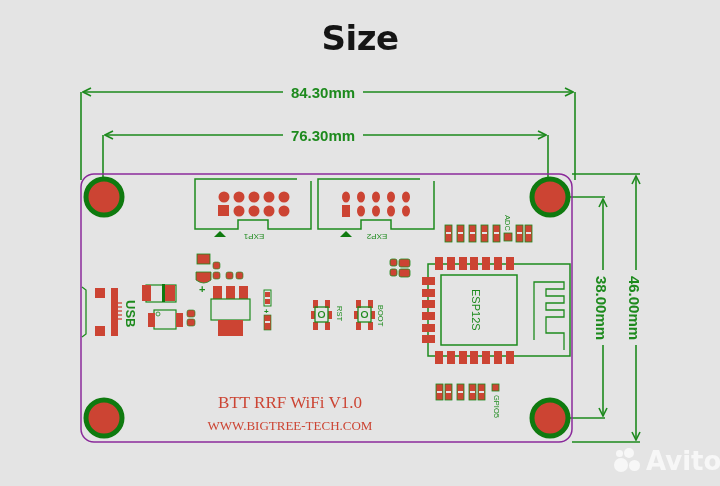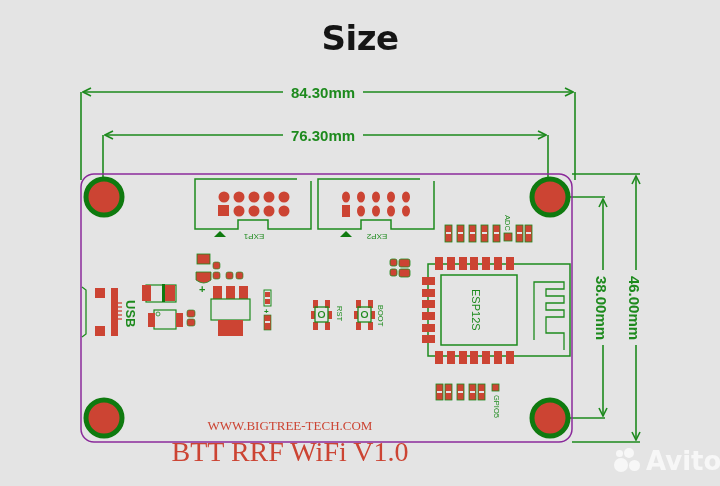--- a/index.html
+++ b/index.html
@@ -16,21 +16,21 @@
   }
   svg.diagram { position:absolute; left:0; top:0; }
   .dimtext {
     font-family:"Liberation Sans", sans-serif; font-weight:bold; font-size:15px;
     fill:#1d8a1d;
   }
   .brand {
     position:absolute; left:130px; width:320px; text-align:center;
     font-family:"Liberation Serif", serif; color:#cc4433;
   }
-  .brand.l1 { top:393px; font-size:28px;margin-top:43px; }
+  .brand.l1 { top:393px; font-size:17px; }
   .brand.l2 { top:418px; font-size:13px; }
   .watermark {
     position:absolute; left:614px; top:446px; color:#fafafa;
     font-family:"DejaVu Sans", sans-serif; font-size:26px; font-weight:bold;
     opacity:0.9; display:flex; align-items:center; gap:4px;
   }
   .wm-dots { position:relative; width:28px; height:26px; }
   .wm-dots span { position:absolute; border-radius:50%; background:#fafafa; }
 </style>
 </head>

